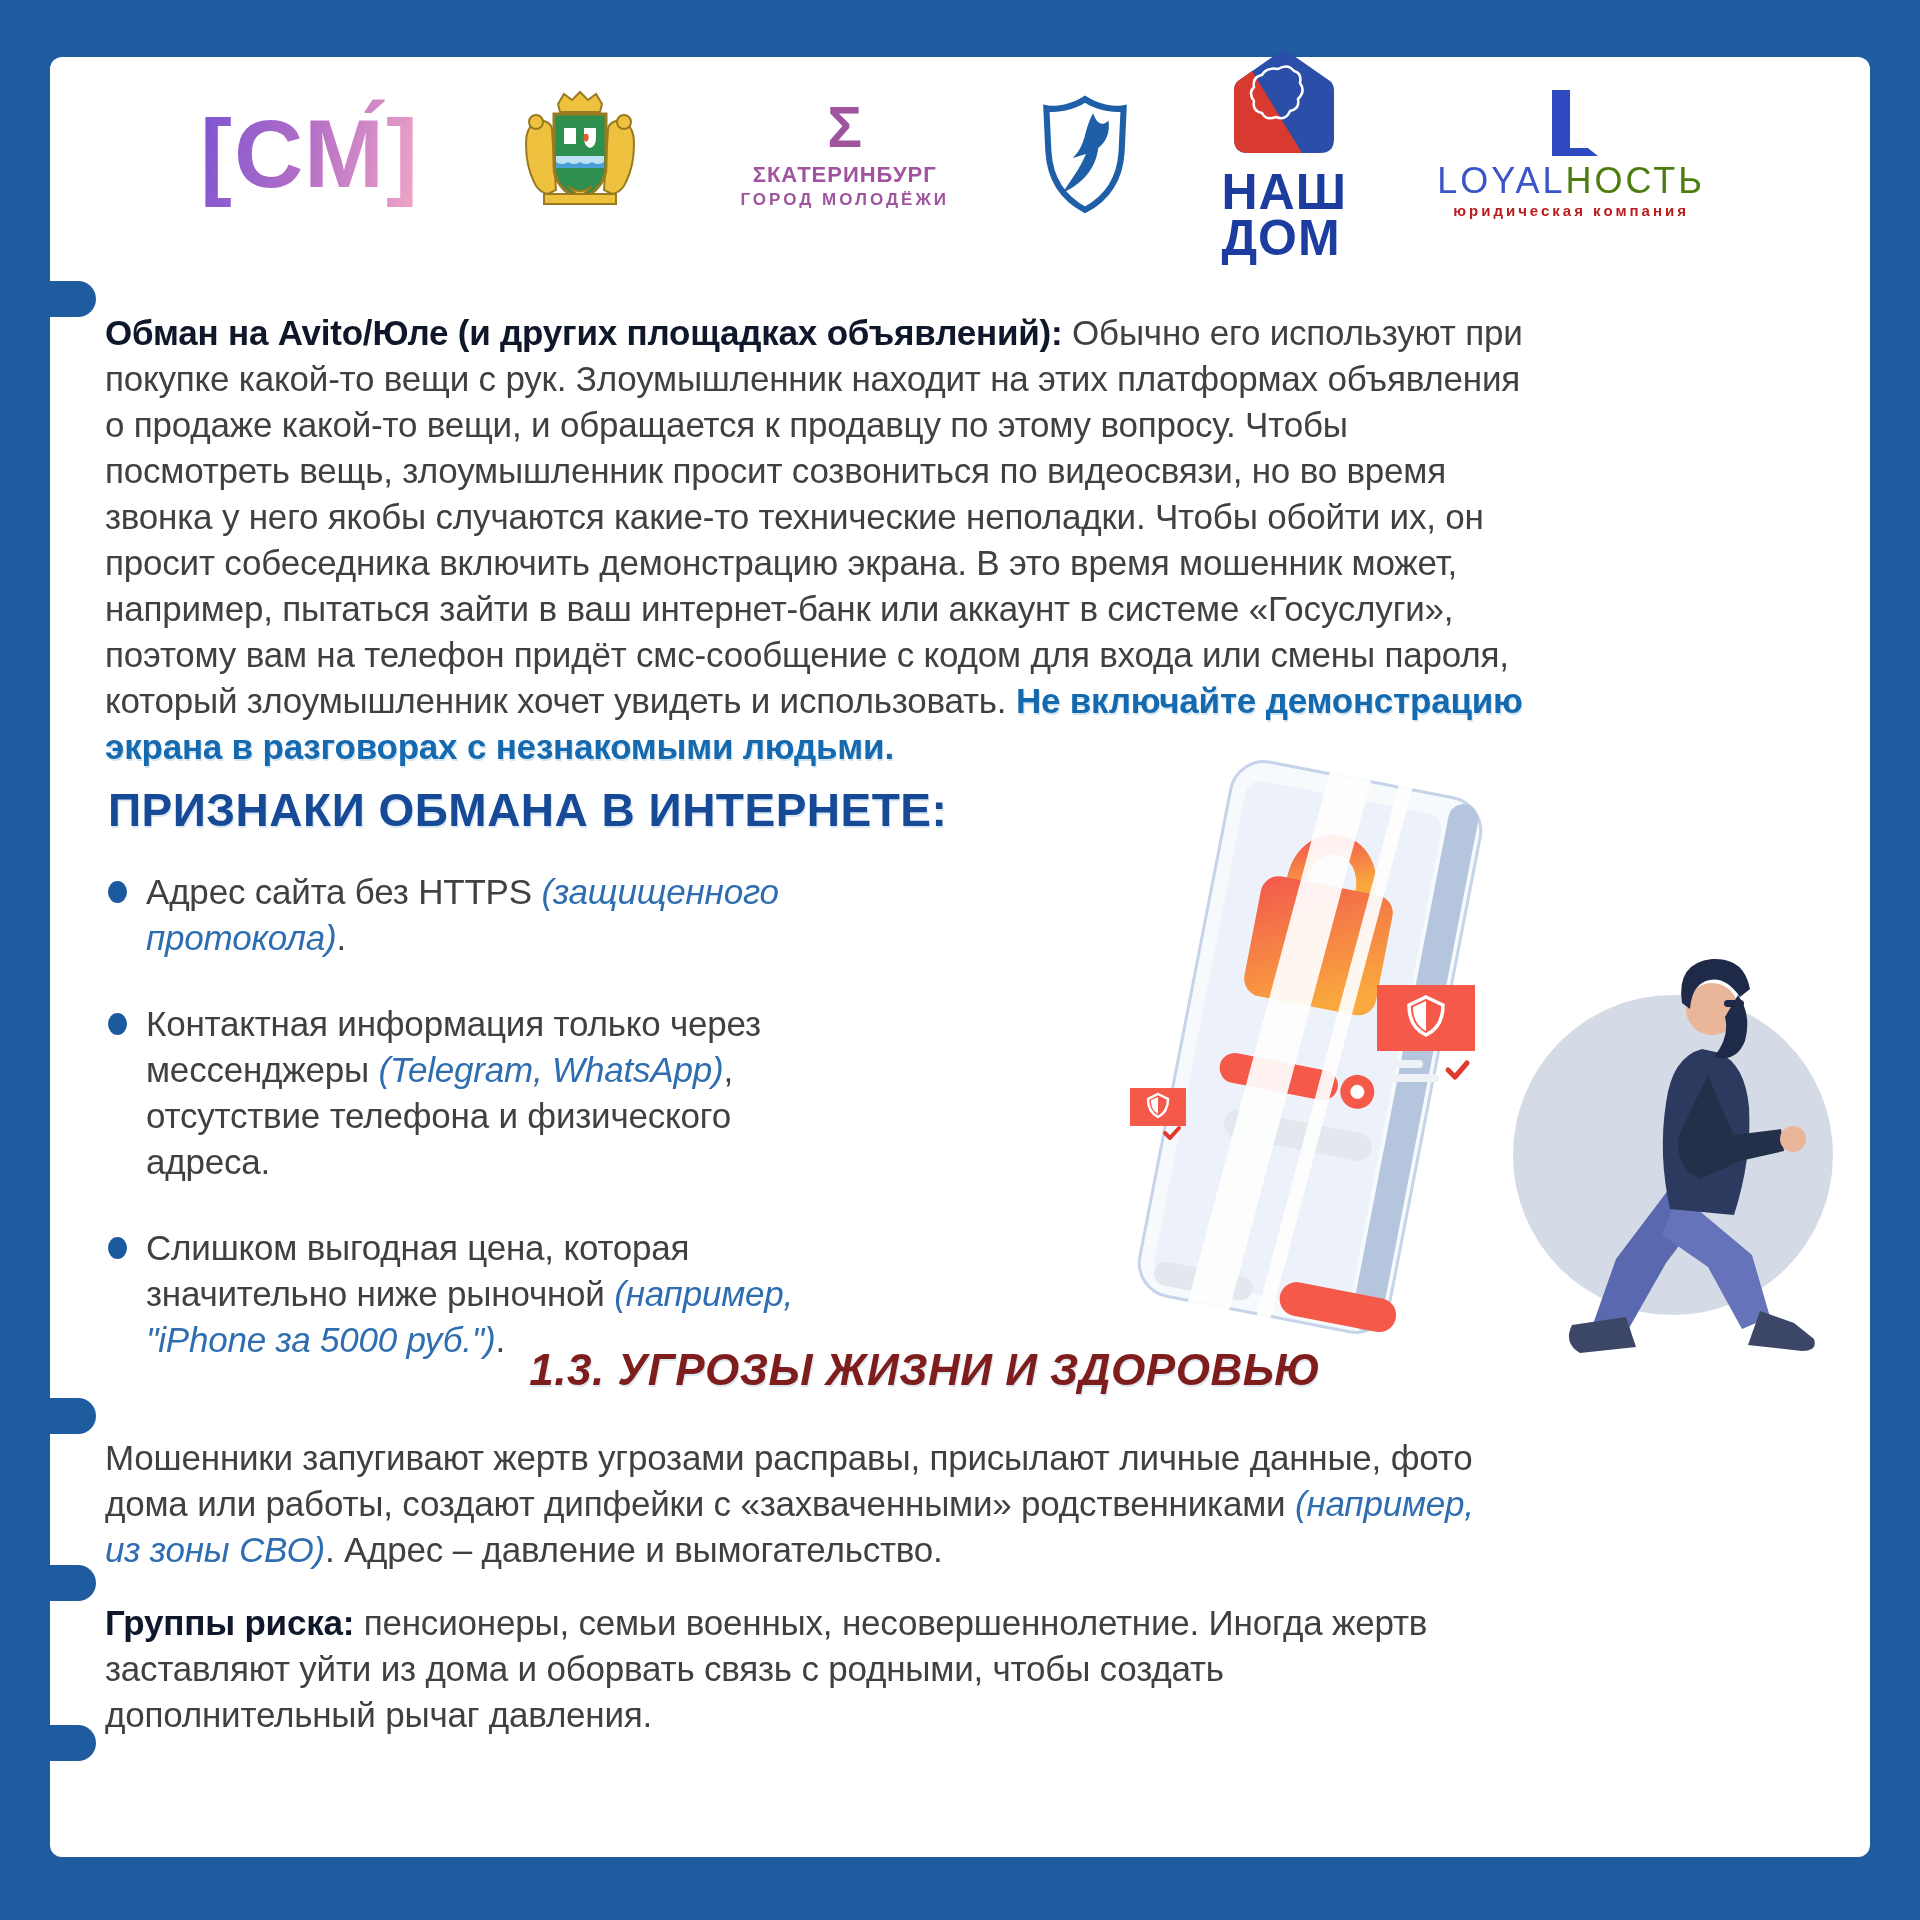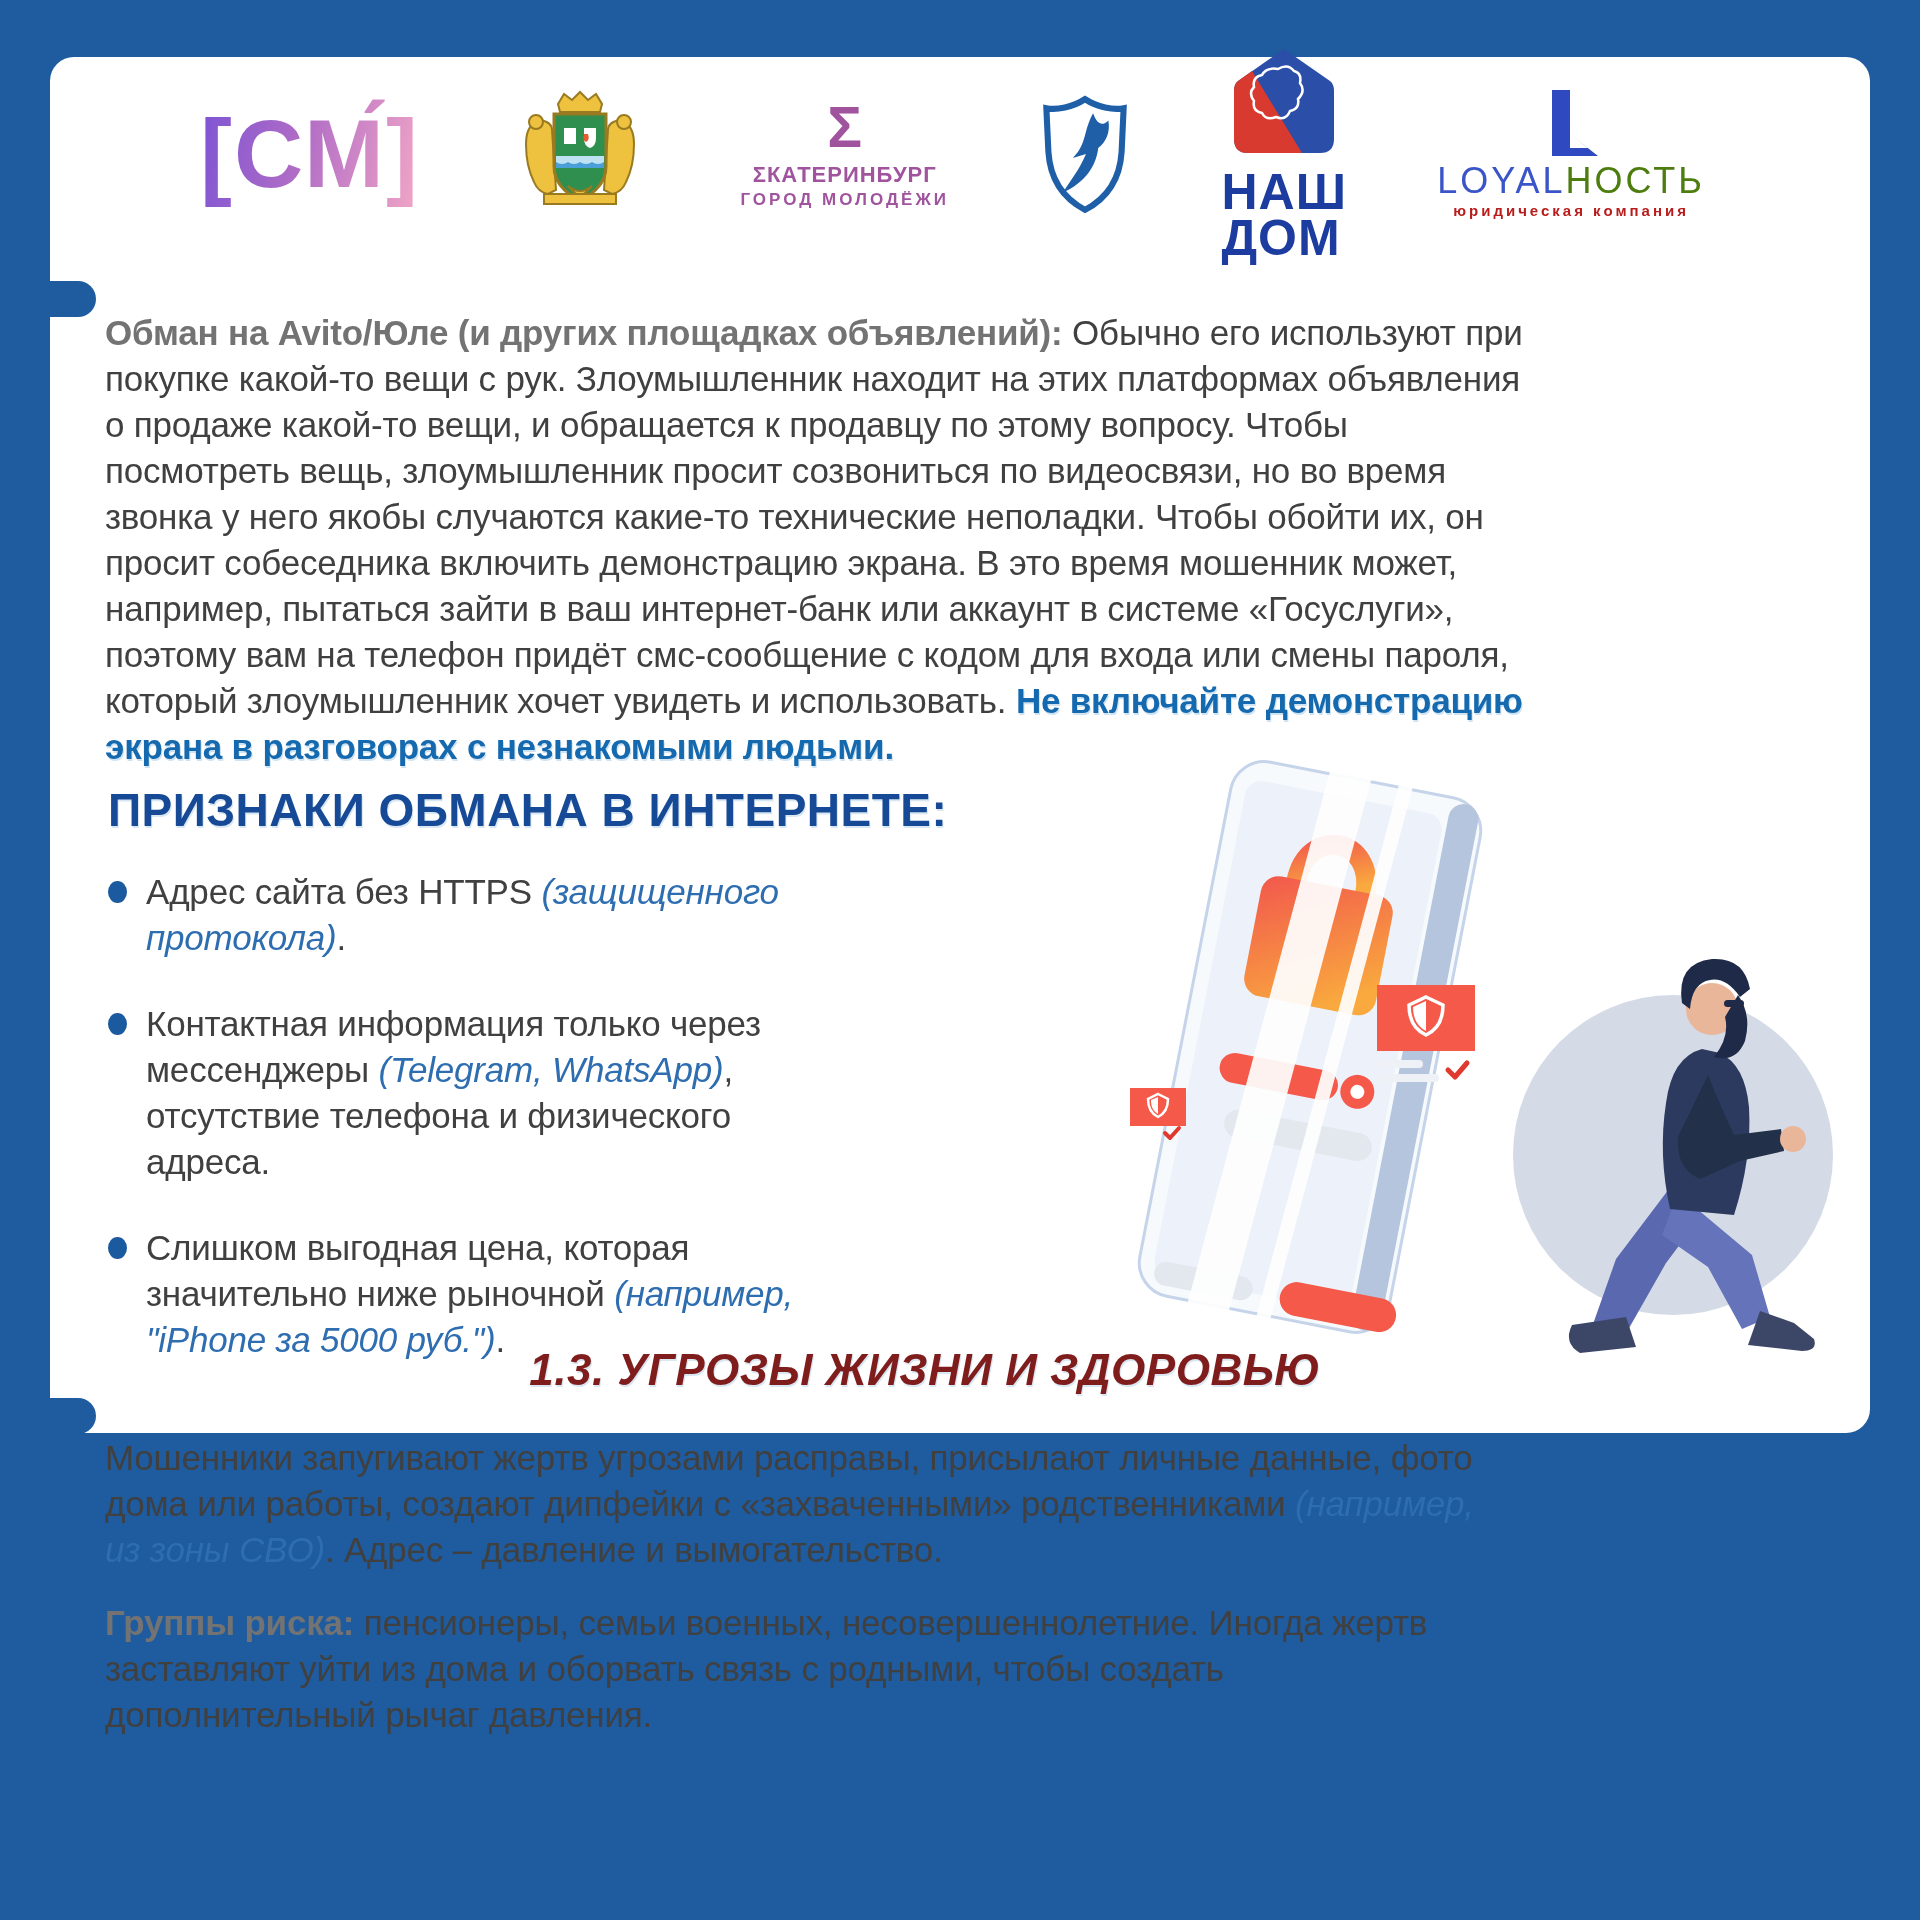--- a/index.html
+++ b/index.html
@@ -4,22 +4,22 @@
 <style>
   html,body{margin:0;padding:0;}
   body{
     width:1920px;height:1920px;overflow:hidden;
     background:#1e5b9f;
     font-family:"Liberation Sans", sans-serif;
     -webkit-font-smoothing:antialiased;
   }
   .poster{position:relative;width:1920px;height:1920px;}
   .sheet{
-    position:absolute;left:50px;top:57px;width:1820px;height:1376px;
-    background:#ffffff;border-radius:24px;
+    position:absolute;left:50px;top:57px;width:1820px;height:1800px;
+    background:#ffffff;border-radius:12px;
   }
   
   .logos{
     position:absolute;left:150px;right:165px;top:22px;height:150px;
     display:flex;align-items:center;justify-content:space-between;
   }
   .logo{display:flex;flex-direction:column;align-items:center;justify-content:center;}
   .logo-sm{
     font-size:96px;font-weight:bold;letter-spacing:2px;
     background:linear-gradient(100deg,#7d54d4 0%,#b06cc6 45%,#f2a6c6 100%);
@@ -32,21 +32,21 @@
   .logo-ekb .l2{font-size:17px;font-weight:bold;letter-spacing:3px;margin-top:2px;}
   .logo-nashdom{gap:14px;}
   .logo-nashdom .nd-text{color:#1c3d9f;font-weight:bold;font-size:50px;line-height:.92;letter-spacing:1px;}
   .logo-loyal{}
   .logo-loyal .brand{font-size:36px;letter-spacing:3px;margin-top:4px;}
   .logo-loyal .brand .b1{color:#3a55c8;}
   .logo-loyal .brand .b2{color:#4d7c0f;}
   .logo-loyal .sub{font-size:15px;color:#b91c1c;letter-spacing:3px;font-weight:bold;}
   
   .seg-normal{color:#404040;}
-  .seg-lead{color:#737373;font-weight:bold;}
+  .seg-lead{color:#0f172a;font-weight:bold;}
   .seg-warning{color:#1569af;font-weight:bold;text-shadow:1px 2px 0 #cfe3f2;}
   .seg-italic{color:#2d6db0;font-style:italic;}
   .bodytext{font-size:35px;line-height:46px;letter-spacing:-0.2px;}
   .intro{position:absolute;left:55px;top:218px;width:1430px;}
   .tab-marker{
     position:absolute;left:-20px;width:66px;height:36px;
     background:#1e5b9f;border-radius:0 18px 18px 0;
   }
   .m-intro{top:224px;}
   .m-p1{top:1341px;}

